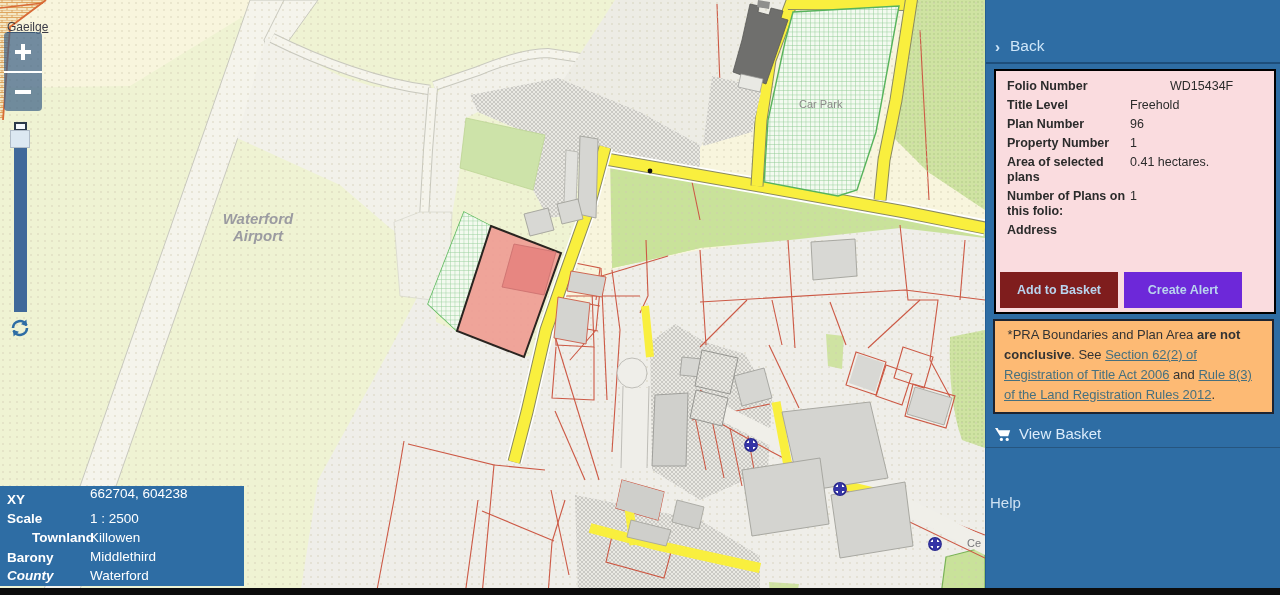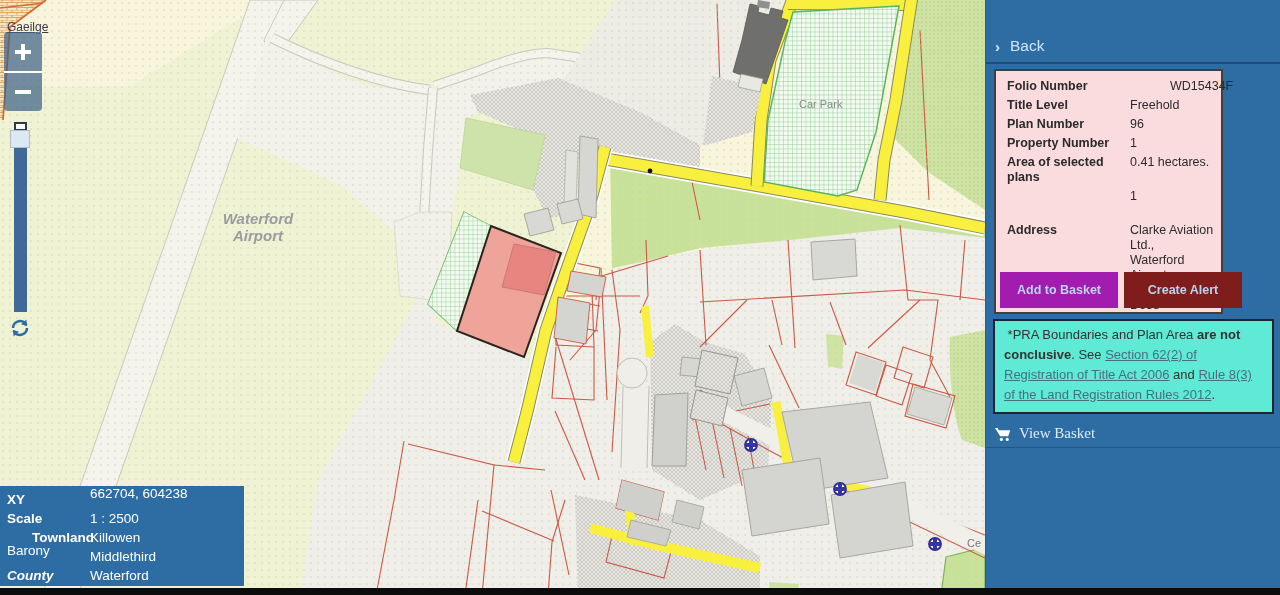--- a/index.html
+++ b/index.html
@@ -300,63 +300,66 @@
 </svg>
 </div>
 
 <div class="abs" style="left:0;top:486px;width:244px;height:99.5px;background:#2e6da4;color:#ffffff;font-size:13.5px;">
   <div class="abs" style="left:7px;top:6px;font-weight:bold;text-align:right;">XY</div>
     <div class="abs" style="left:90px;top:0;">662704, 604238</div>
   <div class="abs" style="left:7px;top:25px;font-weight:bold;">Scale</div>
     <div class="abs" style="left:90px;top:25px;">1 : 2500</div>
   <div class="abs" style="left:7px;top:44px;font-weight:bold;margin-left:25px;">Townland</div>
     <div class="abs" style="left:90px;top:44px;">Killowen</div>
-  <div class="abs" style="left:7px;top:57px;font-weight:normal;">Barony</div>
+  <div class="abs" style="left:7px;top:64px;font-weight:bold;">Barony</div>
     <div class="abs" style="left:90px;top:63px;">Middlethird</div>
   <div class="abs" style="left:7px;top:82px;font-weight:bold;font-style:italic;">County</div>
     <div class="abs" style="left:90px;top:82px;">Waterford</div>
 </div>
 
 <div class="abs" style="left:985px;top:0;width:295px;height:595px;background:#2e6da4;border-left:1px solid #245d92;box-sizing:border-box;">
 
 
   <div class="abs" style="left:0;top:27px;width:295px;height:35px;border-bottom:2px solid #1d4e7b;color:#cfe6f8;">
     <div class="abs" style="left:9px;top:11px;font-size:15px;font-weight:bold;">›</div>
     <div class="abs" style="left:24px;top:10px;font-size:15.5px;">Back</div>
   </div>
 
-  <div class="abs" style="left:8px;top:69px;width:229px;height:245px;background:#fadcdf;border:2px solid #404040;box-sizing:border-box;color:#2b2b2b;font-size:12.5px;">
+  <div class="abs" style="left:8px;top:69px;width:282px;height:245px;background:#fadcdf;border:2px solid #000000;box-sizing:border-box;color:#2b2b2b;font-size:12.5px;">
     <div class="abs" style="left:11px;top:8px;font-weight:bold;">Folio Number</div>
       <div class="abs" style="left:134px;top:8px;margin-left:40px;">WD15434F</div>
     <div class="abs" style="left:11px;top:27px;font-weight:bold;">Title Level</div>
       <div class="abs" style="left:134px;top:27px;">Freehold</div>
     <div class="abs" style="left:11px;top:46px;font-weight:bold;">Plan Number</div>
       <div class="abs" style="left:134px;top:46px;">96</div>
     <div class="abs" style="left:11px;top:65px;font-weight:bold;">Property Number</div>
       <div class="abs" style="left:134px;top:65px;">1</div>
     <div class="abs" style="left:11px;top:84px;font-weight:bold;width:115px;line-height:15px;">Area of selected plans</div>
       <div class="abs" style="left:134px;top:84px;">0.41 hectares.</div>
+    <div class="abs" style="left:11px;top:118px;font-weight:bold;width:126px;line-height:15px;">Number of Plans on this folio:</div>
       <div class="abs" style="left:134px;top:118px;">1</div>
     <div class="abs" style="left:11px;top:152px;font-weight:bold;text-align:right;">Address</div>
-      <div class="abs" style="left:134px;top:152px;line-height:15px;">Clarke Aviation Ltd.,<br>Waterford Airport,<br>Waterford, X91 D658</div>
-
-    <div class="abs" style="left:4px;top:201px;width:118px;height:36px;background:#a21caf;color:#b9d4ee;font-weight:bold;text-align:center;line-height:36px;">Add to Basket</div>
-
-    <div class="abs" style="left:128px;top:201px;width:118px;height:36px;background:#7f1d1d;color:#b9d4ee;font-weight:bold;text-align:center;line-height:36px;">Create Alert</div>
-  </div>
-
-  <div class="abs" style="left:7px;top:319px;width:281px;height:95px;background:#5eead4;border:2px solid #1e2430;box-sizing:border-box;font-size:13px;color:#333333;">
+
+    <div class="abs" style="left:4px;top:201px;width:118px;height:36px;background:#7f1d1d;color:#b9d4ee;font-weight:bold;text-align:center;line-height:36px;">Add to Basket</div>
+
+    <div class="abs" style="left:128px;top:201px;width:118px;height:36px;background:#6d28d9;color:#b9d4ee;font-weight:bold;text-align:center;line-height:36px;">Create Alert</div>
+  </div>
+
+  <div class="abs" style="left:7px;top:319px;width:281px;height:95px;background:#fdba74;border:2px solid #1e2430;box-sizing:border-box;font-size:13px;color:#333333;">
     <div style="padding:4px 6px 0 9px;line-height:20px;">&nbsp;*PRA Boundaries and Plan Area <b>are not conclusive</b>. See <span style="text-decoration:underline;color:#47707e;">Section 62(2) of Registration of Title Act 2006</span> and <span style="text-decoration:underline;color:#47707e;">Rule 8(3) of the Land Registration Rules 2012</span>.</div>
   </div>
 
-  <div class="abs" style="left:0;top:415px;width:295px;height:32px;border-bottom:1px solid #26557f;font-family:Liberation Serif, serif;">
+  <div class="abs" style="left:0;top:415px;width:295px;height:32px;border-bottom:1px solid #26557f;">
     <svg class="abs" style="left:9px;top:13px;" width="16" height="14" viewBox="0 0 16 14">
       <path d="M0,0 L2.6,0 L3.8,2.2 L15.2,2.2 L13.2,8.2 L5.2,8.2 Z" fill="#ffffff"></path>
       <circle cx="6.4" cy="11.4" r="1.6" fill="#ffffff"></circle>
       <circle cx="12.2" cy="11.4" r="1.6" fill="#ffffff"></circle>
     </svg>
     <div class="abs" style="left:33px;top:10px;font-size:15px;color:#dcecfb;">View Basket</div>
   </div>
 
 
+  <div class="abs" style="left:0;top:485px;width:295px;height:33px;">
+    <div class="abs" style="left:4px;top:9px;font-size:15px;color:#cfe2f3;">Help</div>
+  </div>
 </div>
 
 <div class="abs" style="left:0;top:588px;width:1280px;height:7px;background:#0c0c0c;"></div>
 
 </body></html>

